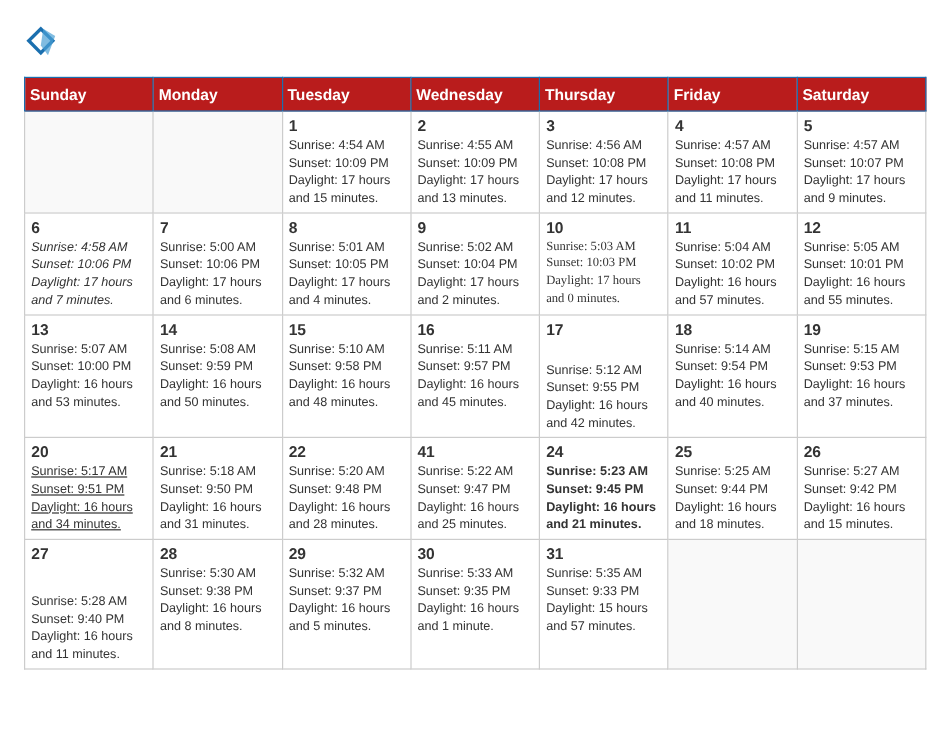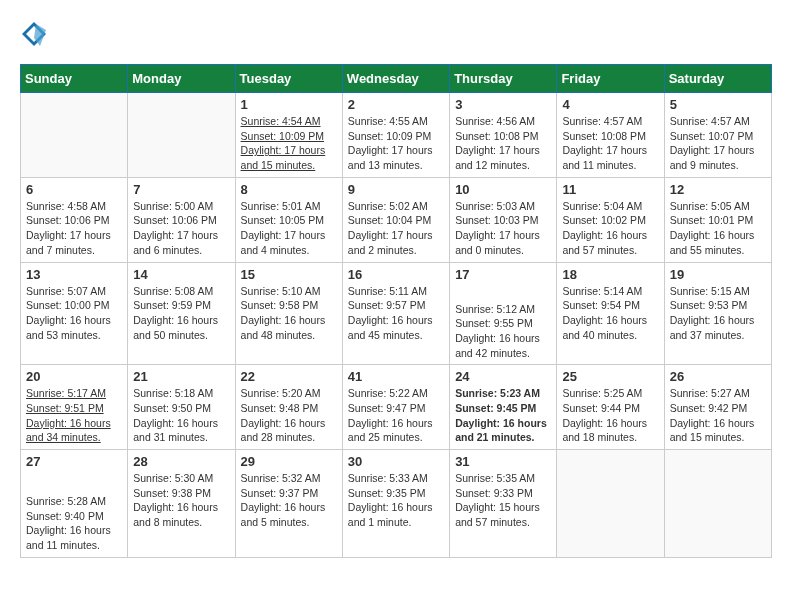--- a/index.html
+++ b/index.html
@@ -51,21 +51,21 @@
     .location {
       font-size: 16px;
       color: #333;
     }
     .calendar {
       width: 100%;
       border-collapse: collapse;
       font-size: 11px;
     }
     .calendar th {
-      background-color: #15803d;
+      background-color: #b91c1c;
       color: #fff;
       padding: 6px 4px;
       text-align: left;
       font-size: 13px;
       font-weight: bold;
       border: 1px solid #1a6faf;
     }
     .calendar td {
       border: 1px solid #ccc;
       vertical-align: top;
@@ -122,21 +122,21 @@
         <th>Friday</th>
         <th>Saturday</th>
       </tr>
   </thead>
   <tbody id="calendar-body">
   <tr>
         <td class="empty"></td>
         <td class="empty"></td>
         <td>
           <span class="day-num">1</span>
-          <div class="day-info" style="white-space: pre-line; text-decoration: underline;">Sunrise: 4:54 AM
+          <div class="day-info" style="white-space: pre-line;">Sunrise: 4:54 AM
 Sunset: 10:09 PM
 Daylight: 17 hours and 15 minutes.</div>
         </td>
         <td>
           <span class="day-num">2</span>
           <div class="day-info" style="white-space: pre-line;">Sunrise: 4:55 AM
 Sunset: 10:09 PM
 Daylight: 17 hours and 13 minutes.</div>
         </td>
         <td>
@@ -154,21 +154,21 @@
         <td>
           <span class="day-num">5</span>
           <div class="day-info" style="white-space: pre-line;">Sunrise: 4:57 AM
 Sunset: 10:07 PM
 Daylight: 17 hours and 9 minutes.</div>
         </td>
       </tr>
       <tr>
         <td>
           <span class="day-num">6</span>
-          <div class="day-info" style="white-space: pre-line;">Sunrise: 4:58 AM
+          <div class="day-info" style="white-space: pre-line; font-style: italic;">Sunrise: 4:58 AM
 Sunset: 10:06 PM
 Daylight: 17 hours and 7 minutes.</div>
         </td>
         <td>
           <span class="day-num">7</span>
           <div class="day-info" style="white-space: pre-line;">Sunrise: 5:00 AM
 Sunset: 10:06 PM
 Daylight: 17 hours and 6 minutes.</div>
         </td>
         <td>
@@ -178,21 +178,21 @@
 Daylight: 17 hours and 4 minutes.</div>
         </td>
         <td>
           <span class="day-num">9</span>
           <div class="day-info" style="white-space: pre-line;">Sunrise: 5:02 AM
 Sunset: 10:04 PM
 Daylight: 17 hours and 2 minutes.</div>
         </td>
         <td>
           <span class="day-num">10</span>
-          <div class="day-info" style="white-space: pre-line;">Sunrise: 5:03 AM
+          <div class="day-info" style="white-space: pre-line; font-family: Liberation Serif, serif;">Sunrise: 5:03 AM
 Sunset: 10:03 PM
 Daylight: 17 hours and 0 minutes.</div>
         </td>
         <td>
           <span class="day-num">11</span>
           <div class="day-info" style="white-space: pre-line;">Sunrise: 5:04 AM
 Sunset: 10:02 PM
 Daylight: 16 hours and 57 minutes.</div>
         </td>
         <td>

